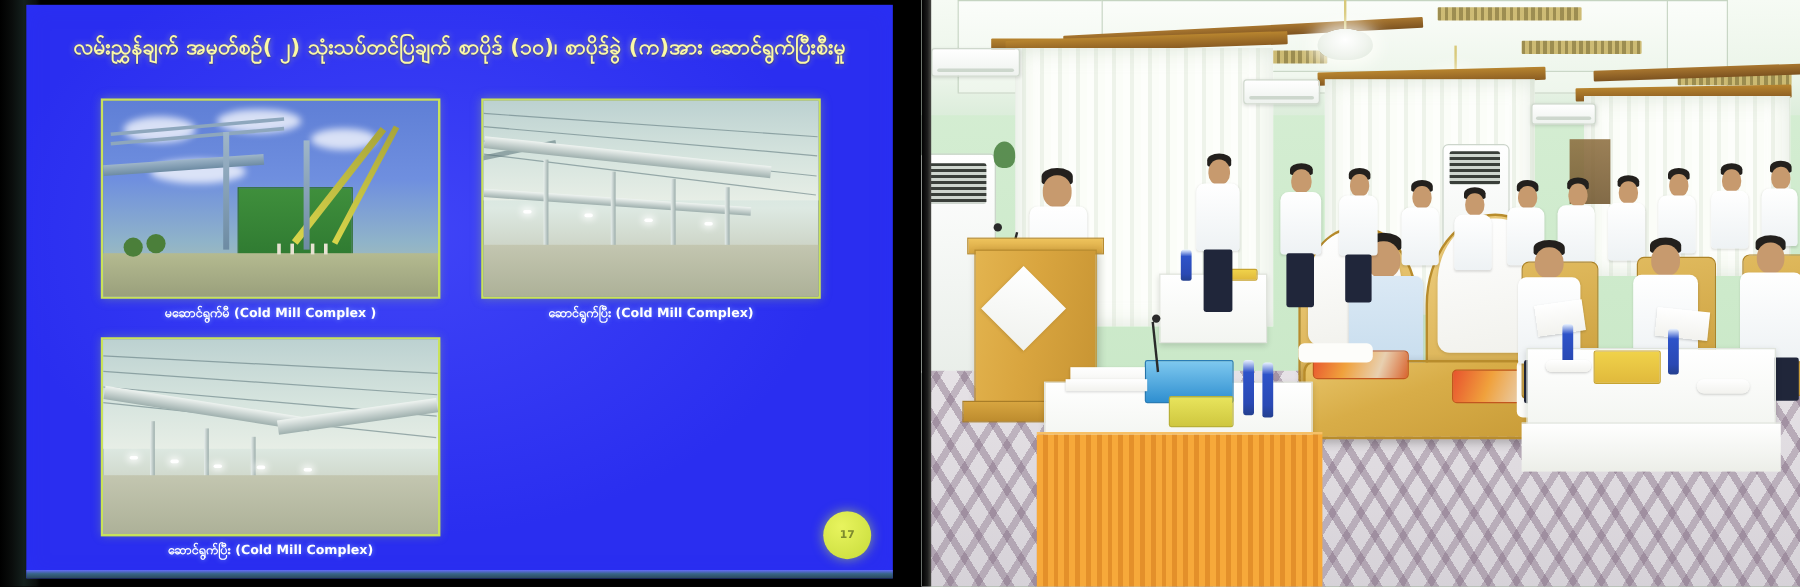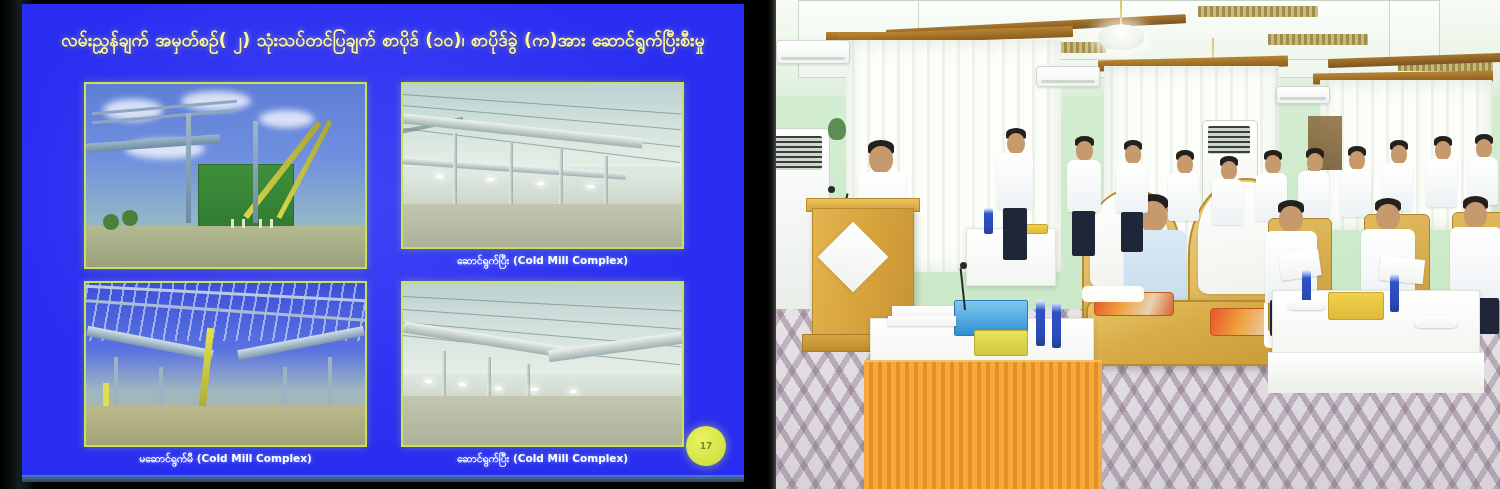--- a/index.html
+++ b/index.html
@@ -191,20 +191,21 @@
             <div class="beam" style="left:36%;top:16%;width:5px;height:60%;"></div>
             <div class="beam" style="left:60%;top:20%;width:5px;height:56%;"></div>
             <div class="ground"></div>
             <div class="tree" style="left:6%;"></div>
             <div class="tree" style="left:13%;bottom:22%;"></div>
             <div class="person" style="left:52%;"></div>
             <div class="person" style="left:56%;"></div>
             <div class="person" style="left:62%;"></div>
             <div class="person" style="left:66%;"></div>
           </div>
+          <div class="cap">မဆောင်ရွက်မီ (Cold Mill Complex )</div>
         </div>
 
         <div class="cell">
           <div class="photo hall">
             <div class="roof"></div>
             <div class="purlin" style="left:0;top:6%;width:100%;transform:rotate(4deg);"></div>
             <div class="purlin" style="left:0;top:13%;width:100%;transform:rotate(5deg);"></div>
             <div class="purlin" style="left:0;top:20%;width:100%;transform:rotate(6deg);"></div>
             <div class="purlin" style="left:0;top:27%;width:100%;transform:rotate(7deg);"></div>
             <div class="purlin" style="left:10%;top:4%;width:4px;height:40%;transform:rotate(78deg);"></div>
@@ -216,39 +217,20 @@
             <div class="col" style="left:72%;top:44%;height:34%;"></div>
             <div class="lamp" style="left:12%;top:56%;"></div>
             <div class="lamp" style="left:30%;top:58%;"></div>
             <div class="lamp" style="left:48%;top:60%;"></div>
             <div class="lamp" style="left:66%;top:62%;"></div>
             <div class="floor"></div>
           </div>
           <div class="cap">ဆောင်ရွက်ပြီး (Cold Mill Complex)</div>
         </div>
 
-        <div class="cell">
-          <div class="photo" style="background:linear-gradient(180deg,#3c50d8 0%,#5b74e0 42%,#9fb6c0 66%,#b9b98c 100%);">
-            <div style="position:absolute;left:-4%;top:0;width:108%;height:36%;
-                 background:repeating-linear-gradient(100deg,rgba(230,240,255,.55) 0 2px,rgba(255,255,255,0) 2px 12px);"></div>
-            <div style="position:absolute;left:-4%;top:6%;width:108%;height:3px;background:#b9cbe0;transform:rotate(3deg);"></div>
-            <div style="position:absolute;left:-4%;top:16%;width:108%;height:3px;background:#a8bcd4;transform:rotate(4deg);"></div>
-            <div style="position:absolute;left:0;top:34%;width:46%;height:10px;background:linear-gradient(180deg,#cfe0ea,#7e96ae);transform:rotate(11deg);"></div>
-            <div style="position:absolute;right:0;top:34%;width:46%;height:10px;background:linear-gradient(180deg,#cfe0ea,#7e96ae);transform:rotate(-11deg);"></div>
-            <div style="position:absolute;left:10%;top:46%;width:4px;height:34%;background:#9db2c4;"></div>
-            <div style="position:absolute;left:26%;top:52%;width:4px;height:28%;background:#9db2c4;"></div>
-            <div style="position:absolute;right:12%;top:46%;width:4px;height:34%;background:#9db2c4;"></div>
-            <div style="position:absolute;right:28%;top:52%;width:4px;height:28%;background:#9db2c4;"></div>
-            <div style="position:absolute;left:42%;top:28%;width:7px;height:48%;background:linear-gradient(180deg,#e4e24e,#b0ae33);transform:rotate(6deg);"></div>
-            <div style="position:absolute;left:6%;top:62%;width:6px;height:22%;background:#e0dd50;"></div>
-            <div style="position:absolute;left:0;right:0;bottom:0;height:24%;
-                 background:linear-gradient(180deg,#b9b98c,#a3a377);"></div>
-          </div>
-          <div class="cap">မဆောင်ရွက်မီ (Cold Mill Complex)</div>
-        </div>
 
         <div class="cell">
           <div class="photo hall">
             <div class="roof" style="height:60%;"></div>
             <div class="purlin" style="left:0;top:8%;width:100%;transform:rotate(3deg);"></div>
             <div class="purlin" style="left:0;top:16%;width:100%;transform:rotate(4deg);"></div>
             <div class="purlin" style="left:0;top:24%;width:100%;transform:rotate(5deg);"></div>
             <div class="purlin" style="left:0;top:32%;width:100%;transform:rotate(6deg);"></div>
             <div class="girder" style="left:0;top:32%;width:62%;height:11px;transform:rotate(9deg);"></div>
             <div class="girder" style="right:0;top:36%;width:48%;height:12px;transform:rotate(-8deg);"></div>

